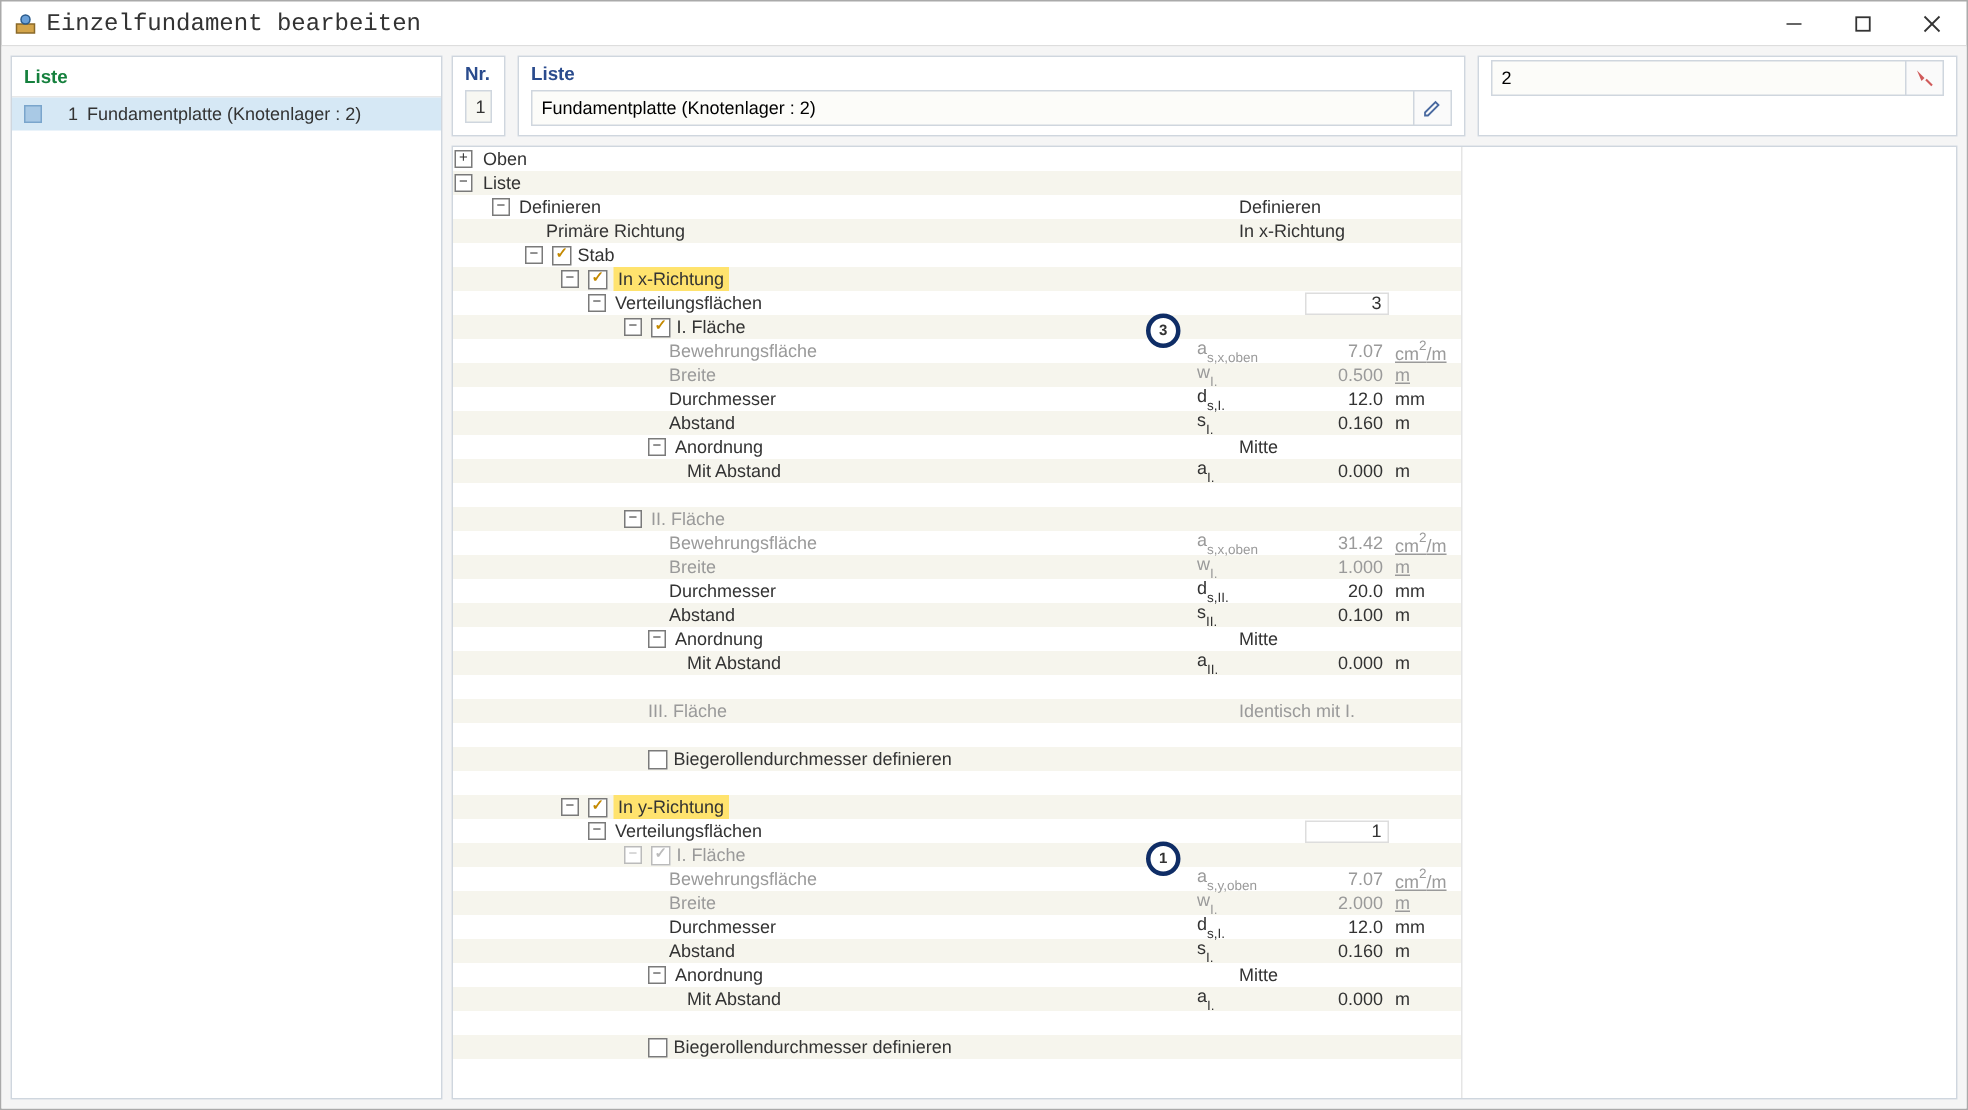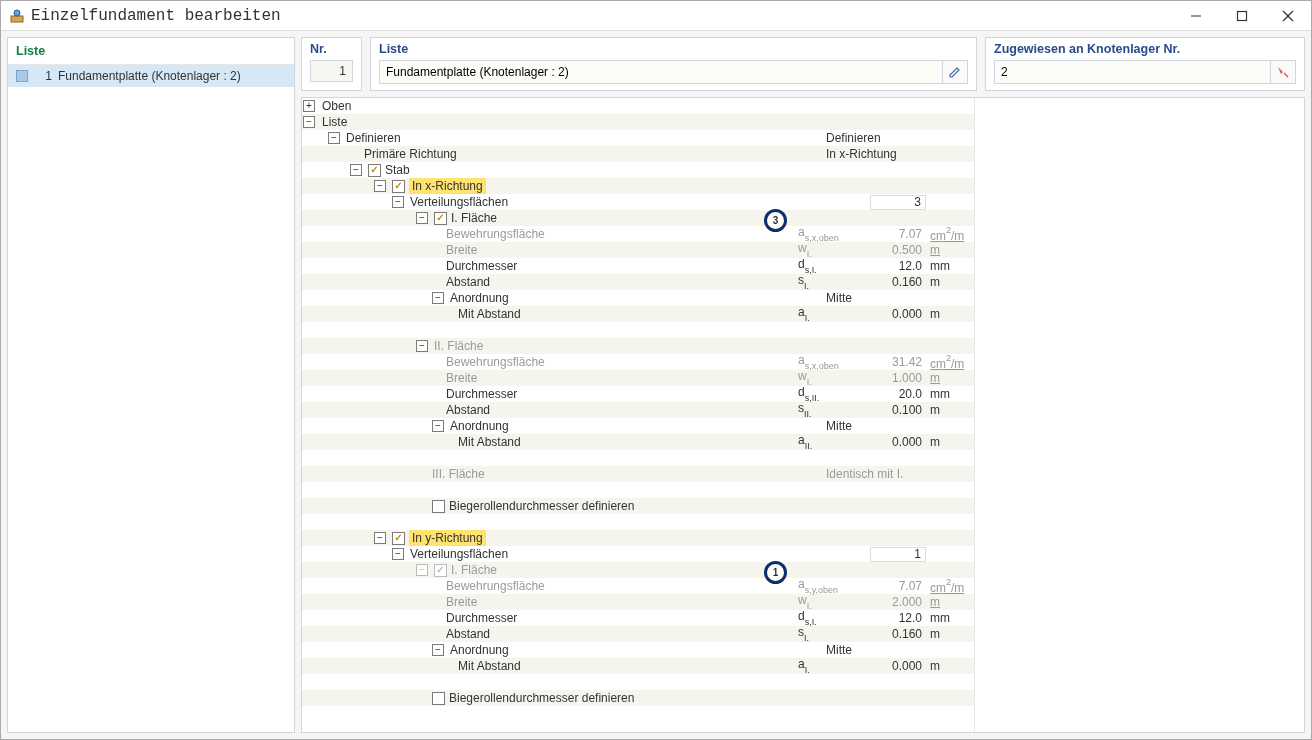--- a/index.html
+++ b/index.html
@@ -14,21 +14,21 @@
   .body { flex: 1; display: flex; padding: 6px; gap: 6px; background: #f5f5f5; overflow: hidden; }
   .panel { background: #fff; border: 1px solid #cfd6de; }
   .left-panel { width: 288px; display: flex; flex-direction: column; }
   .panel-header { color: #15803d; font-weight: 600; padding: 6px 8px; border-bottom: 1px solid #e8e8e8; font-size:12.5px; }
   .list-item { padding: 4px 8px; display: flex; align-items: center; gap: 6px; background: #d6e8f5; }
   .list-item .num { width: 18px; text-align: right; }
   .right-area { flex: 1; display: flex; flex-direction: column; gap: 6px; min-width:0; }
   .top-row { display: flex; gap: 8px; }
   .fieldbox { background: #fff; border: 1px solid #cfd6de; padding: 2px 8px 6px 8px; display: flex; flex-direction: column; }
   .fieldbox .lbl { color: #2a4b8d; font-weight: 600; font-size:12.5px; padding: 2px 0 4px 0;}
-  .nrbox { width: 61px; }
+  .nrbox { width: 36px; }
   .nrval { text-align: right; padding: 3px 6px; border: 1px solid #cfd6de; background: #f7f7f2;}
   .namebox { flex: 1; }
   .nameval { display: flex; }
   .nameval input { flex: 1; padding: 4px 6px; border: 1px solid #cfd6de; border-right:none; background:#fcfcf9;}
   .editbtn { width: 26px; border: 1px solid #cfd6de; display:flex;align-items:center;justify-content:center; background:#fafafa;}
   .assignbox { width: 320px; }
   .assignval { display:flex; }
   .assignval input { flex:1; padding:4px 6px; border:1px solid #cfd6de; border-right:none; background:#fcfcf9;}
   .tabs-area { flex: 1; display:flex; flex-direction:column; background:#fff; border:1px solid #cfd6de; min-height:0;}
   .tabstrip { display:flex; border-bottom:1px solid #d4d4d4; padding: 0 6px; background:#fdfdfd;}
@@ -121,21 +121,20 @@
           <div class="nameval">
             <input type="text" value="Fundamentplatte (Knotenlager : 2)" style="">
             <div class="editbtn">
               <svg width="14" height="14" viewBox="0 0 14 14">
                   <path d="M2 10 L9 3 L11 5 L4 12 L2 12 Z" fill="none" stroke="#4a6aa0" stroke-width="1.2"></path>
                 </svg>
             </div>
           </div>
         </div>
         <div class="fieldbox assignbox">
-          <div class="lbl">Zugewiesen an Knotenlager Nr.</div>
           <div class="assignval">
             <input type="text" value="2" style="">
             <div class="editbtn">
               <svg width="14" height="14" viewBox="0 0 14 14">
                   <path d="M2 2 L7 7 L5 9 L2 2 Z" fill="#d05a5a"></path>
                   <path d="M8 8 L12 12" stroke="#d05a5a" stroke-width="1.4"></path>
                 </svg>
             </div>
           </div>
         </div>

